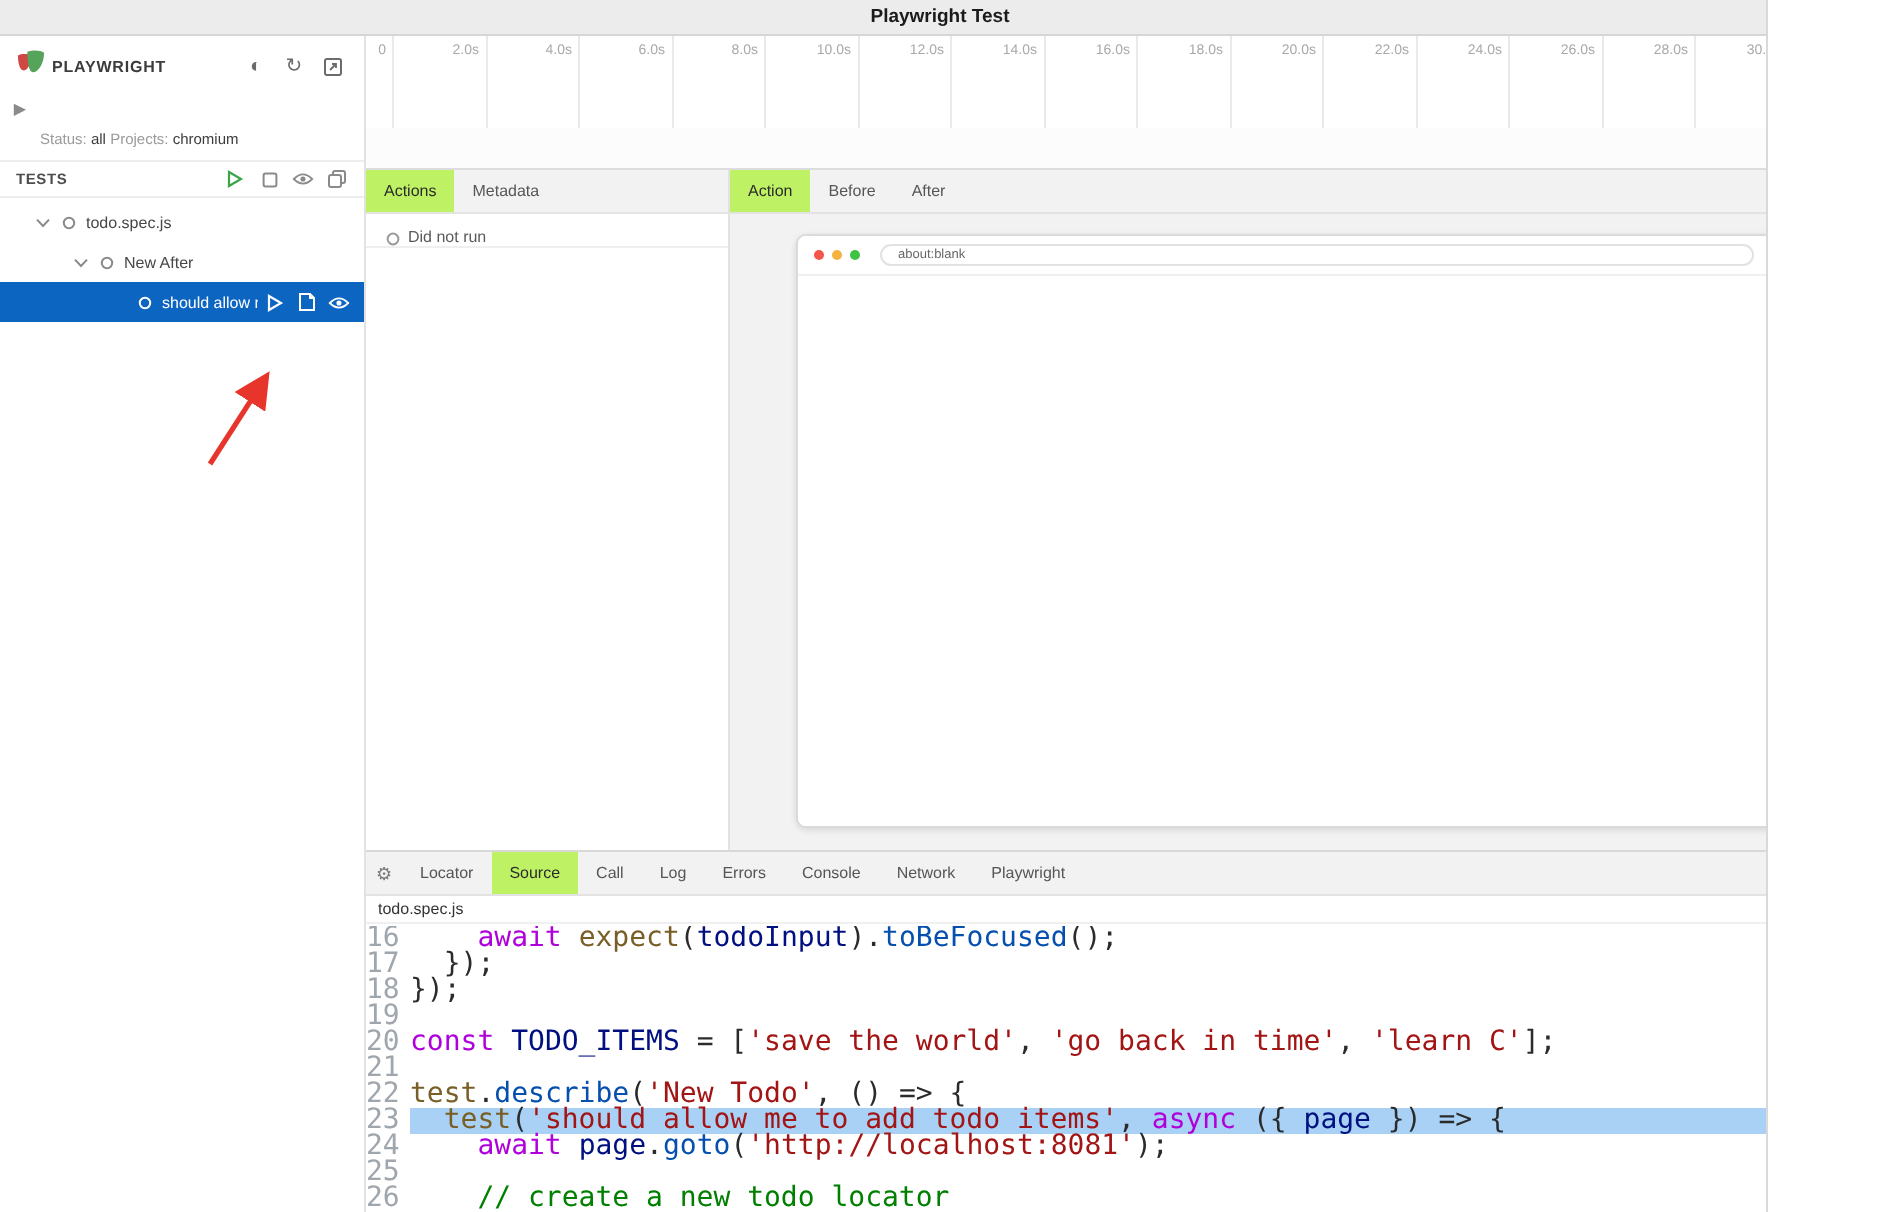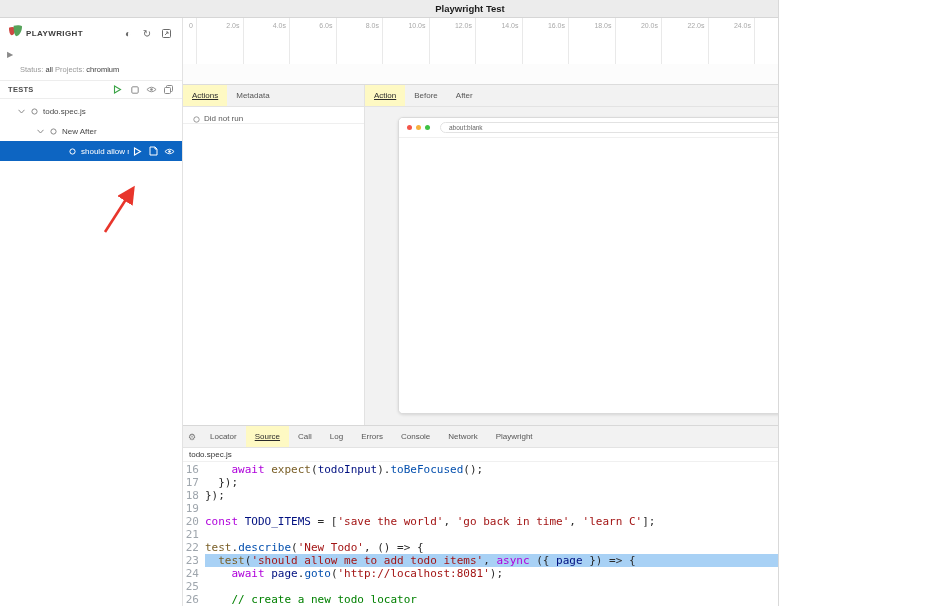--- a/index.html
+++ b/index.html
@@ -1,18 +1,18 @@
 <!DOCTYPE html>
 <html style="--sel-blue: #0d65c2; --line-hl: #a8d1f5;"><head>
 <meta charset="utf-8">
 <style>
   * { margin:0; padding:0; box-sizing:border-box; }
   html,body { background:#fff; }
   body { font-family:"Liberation Sans", sans-serif; }
-  .app { position:relative; width:779px; height:606px; background:#fff; overflow:hidden;
+  .app { position:relative; width:884px; height:606px; background:#fff; overflow:hidden;
          border-right:1px solid #d9d9d9; }
 
   
   .titlebar { position:absolute; left:0; top:0; width:940px; height:18px;
               background:#ececec; border-bottom:1px solid #d6d6d6;
               display:flex; align-items:center; justify-content:center; }
   .titlebar .title { font-size:9.5px; font-weight:bold; color:#1b1b1b; }
   .titlebar .close { position:absolute; right:14px; top:0; height:18px; line-height:17px;
                      font-size:11px; color:#333; cursor:default; }
 
@@ -55,21 +55,21 @@
   .ruler { position:absolute; left:0; top:0; width:757px; height:46px; }
   .grid-line { position:absolute; top:0; width:1px; height:46px; background:#e9e9e9; }
   .tick-label { position:absolute; top:4px; width:57px; text-align:right;
                 font-size:7px; color:#a9a9a9; }
   .filmstrip { position:absolute; left:0; top:46px; width:757px; height:21px; background:#fcfcfc; }
 
   
   .tabbar { display:flex; align-items:stretch; height:22px; background:#f2f2f2;
             border-bottom:1px solid #e3e3e3; }
   .tab { display:flex; align-items:center; padding:0 9px; font-size:8px; color:#565656; }
-  .tab.active { background:#fef9c3; color:#2b2b2b;text-decoration:underline; }
+  .tab.active { background:#bef264; color:#2b2b2b; }
 
   
   .actions-panel { position:absolute; left:183px; top:85px; width:182px; height:340px;
                    background:#fff; border-right:1px solid #e2e2e2; }
   .didnotrun { display:flex; align-items:flex-end; height:17px; padding:0 7px;
                border-bottom:1px solid #efefef; font-size:8px; color:#5a5a5a; }
   .didnotrun .circ { margin-right:2px; }
 
   
   .snapshot-panel { position:absolute; left:365px; top:85px; width:575px; height:340px; background:#f2f2f2; }
@@ -92,21 +92,21 @@
   .bottom-panel { position:absolute; left:183px; top:425px; width:757px; height:181px;
                   background:#fff; border-top:1px solid #d8d8d8; }
   .bottom-tabbar { display:flex; align-items:stretch; height:22px; background:#f2f2f2;
                    border-bottom:1px solid #e3e3e3; position:relative; }
   .gear { display:flex; align-items:center; justify-content:center; width:18px;
           color:#7c7c7c; font-size:9px; }
   .split-ic { position:absolute; right:10px; top:6px; }
   .file-header { height:14px; display:flex; align-items:center; padding:0 6px;
                  font-size:8px; color:#333; border-bottom:1px solid #f0f0f0; background:#fff; }
   .code-area { position:absolute; left:0; top:37px; width:739px; height:144px;
-               overflow:hidden; font-family:"DejaVu Sans Mono", monospace; font-size:11px; }
+               overflow:hidden; font-family:"DejaVu Sans Mono", monospace; font-size:14px; }
   .code-line { display:flex; height:13px; line-height:13px; white-space:pre; }
   .code-line .ln { width:22px; flex:0 0 22px; text-align:right; padding-right:6px;
                    color:#9fa6ad; background:#fff; }
   .code-line .src { flex:1; }
   .code-line.hl .src { background:var(--line-hl); }
   .tk-k{color:#af00db} .tk-f{color:#795e26}
   .tk-pr{color:#0550ae} .tk-v{color:#001080} .tk-s{color:#a31515}
   .tk-c{color:#008000} .tk-p{color:#2b2b2b}
 
   .scrollbar { position:absolute; right:8px; top:37px; width:11px; height:144px;

